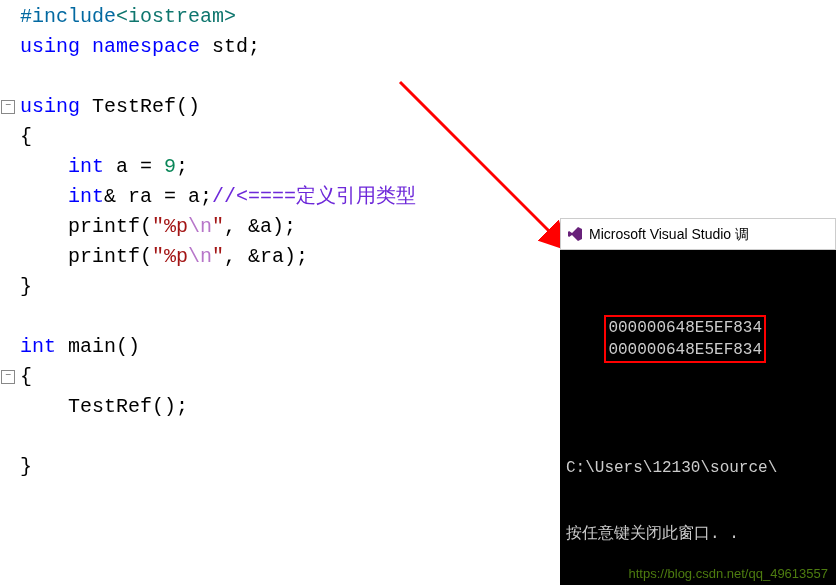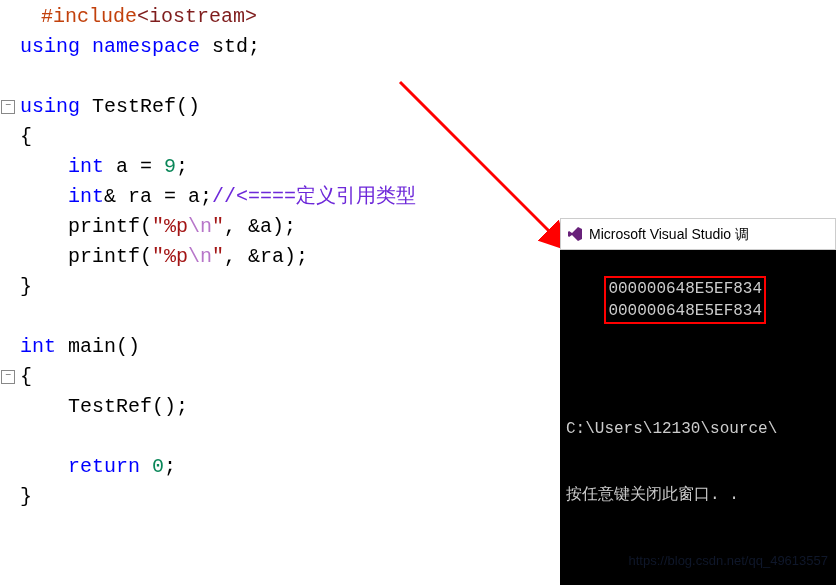--- a/index.html
+++ b/index.html
@@ -40,22 +40,22 @@
     background: #fff;
     font-size: 10px;
     line-height: 10px;
     text-align: center;
     color: #666;
   }
   .code-line {
     padding-left: 20px;
     white-space: pre;
   }
-  .k-preproc { color: #c2410c; margin-left: 21px; }
-  .k-include { color: #7f1d1d; margin-top: 20px; }
+  .k-preproc { color: #0369a1; }
+  .k-include { color: #0f766e; margin-top: 20px; }
   .k-blue { color: #0000ff; text-align: right; }
   .k-type { color: #0000ff; }
   .k-ident { color: #000; }
   .k-str { color: #a31515; }
   .k-esc { color: #b776c9; }
   .k-num { color: #098658; }
   .k-comment { color: #6d28d9; }
   .k-punc { color: #000; }
   .console {
     position: absolute;
@@ -92,26 +92,27 @@
   .console-body {
     padding: 4px 6px;
     white-space: pre;
     overflow: hidden;
   }
   .addr-box {
     border: 2px solid #ff0000;
     display: inline-block;
     padding: 0 2px;
     margin-bottom: 6px;
+    margin-top: 39px;
   }
   .watermark {
     position: absolute;
     right: 8px;
-    bottom: 17px;
-    color: #0f172a;
+    bottom: 4px;
+    color: #4d7c0f;
     font-family: Arial, sans-serif;
     font-size: 13px;
     margin-left: 48px;
   }
   .arrow {
     position: absolute;
     left: 390px;
     top: 72px;
     width: 200px;
     height: 200px;
@@ -135,21 +136,20 @@
   <div class="code-line">    <span class="k-type">int</span><span class="k-ident"> a = </span><span class="k-num">9</span><span class="k-punc">;</span></div>
   <div class="code-line">    <span class="k-type">int</span><span class="k-ident">&amp; ra = a;</span><span class="k-comment">//&lt;====定义引用类型</span></div>
   <div class="code-line"><span class="k-ident">    printf(</span><span class="k-str">"</span><span class="k-str">%p</span><span class="k-esc">\n</span><span class="k-str">"</span><span class="k-ident">, &amp;a);</span></div>
   <div class="code-line"><span class="k-ident">    printf(</span><span class="k-str">"</span><span class="k-str">%p</span><span class="k-esc">\n</span><span class="k-str">"</span><span class="k-ident">, &amp;ra);</span></div>
   <div class="code-line"><span class="k-punc">}</span></div>
   <div class="code-line">&nbsp;</div>
   <div class="code-line"><span class="k-type">int</span><span class="k-ident"> main()</span></div>
   <div class="code-line"><span class="k-punc">{</span></div>
   <div class="code-line"><span class="k-ident">    TestRef();</span></div>
   <div class="code-line">&nbsp;</div>
-  <div class="code-line">    <span class="k-blue">return</span> <span class="k-num">0</span><span class="k-punc">;</span></div>
   <div class="code-line"><span class="k-punc">}</span></div>
 </div>
 
 <svg class="arrow" viewBox="0 0 200 200">
   <defs>
     <marker id="ah" markerWidth="10" markerHeight="10" refX="8" refY="5" orient="auto">
       <path d="M0,0 L10,5 L0,10 Z" fill="#ff0000"></path>
     </marker>
   </defs>
   <line x1="10" y1="10" x2="175" y2="175" stroke="#ff0000" stroke-width="3" marker-end="url(#ah)"></line>

